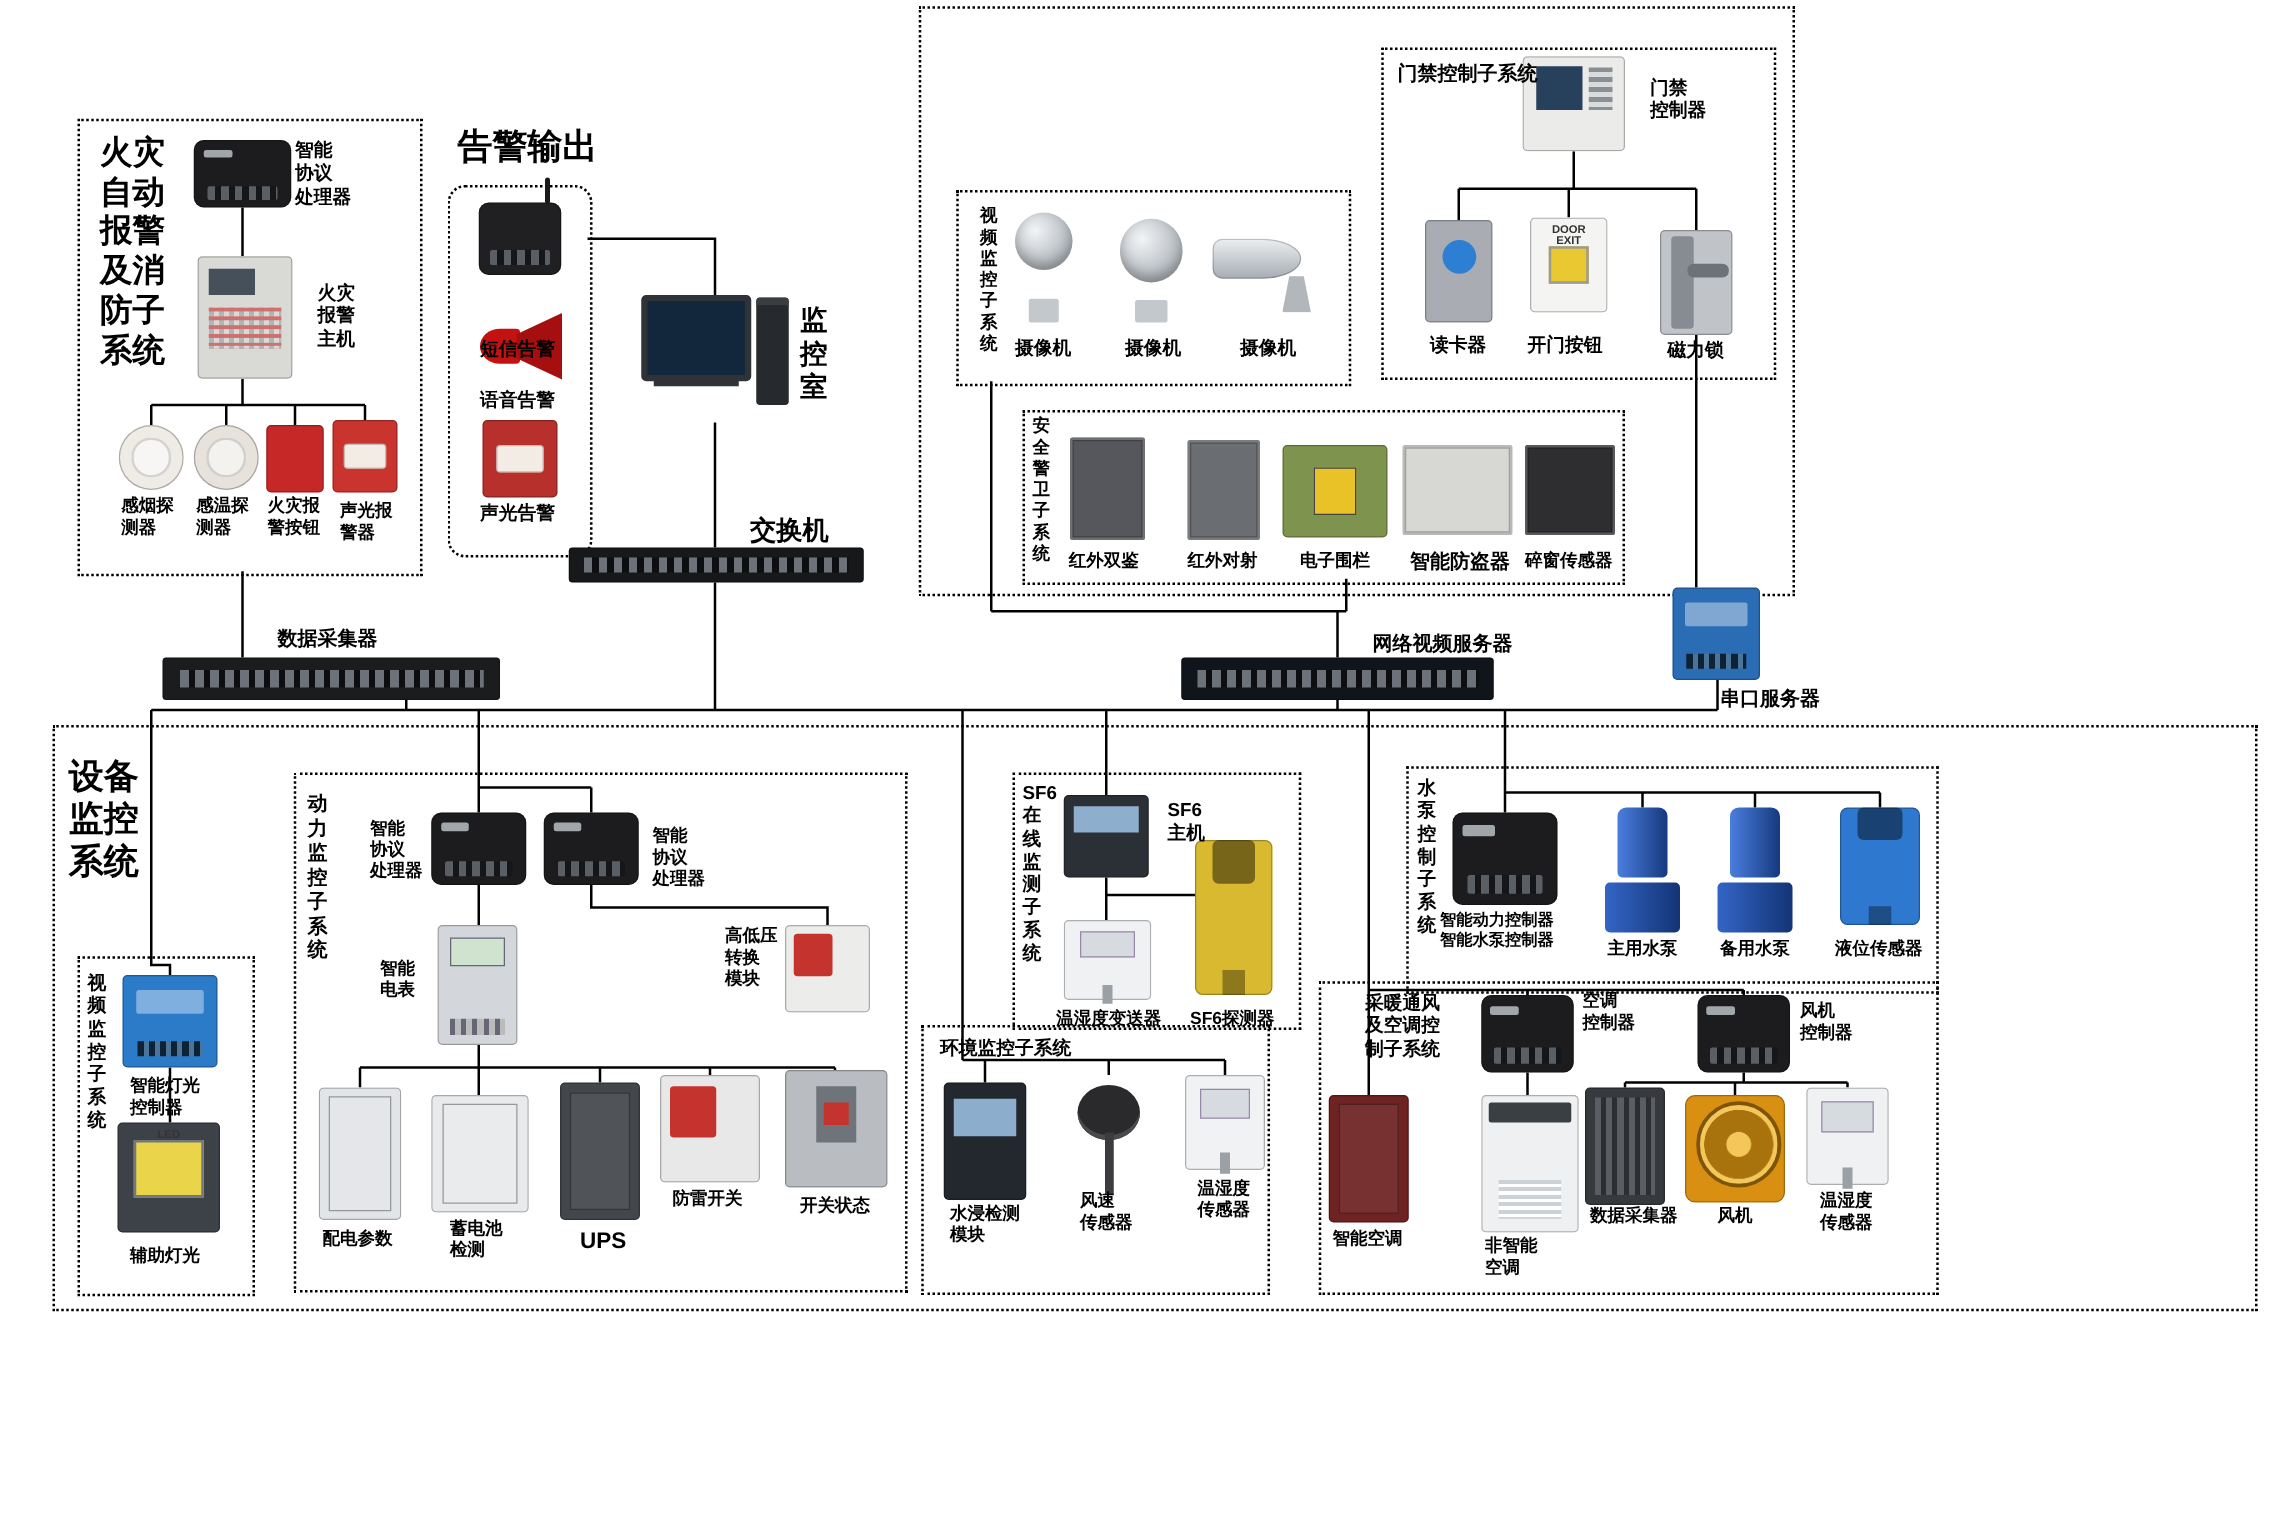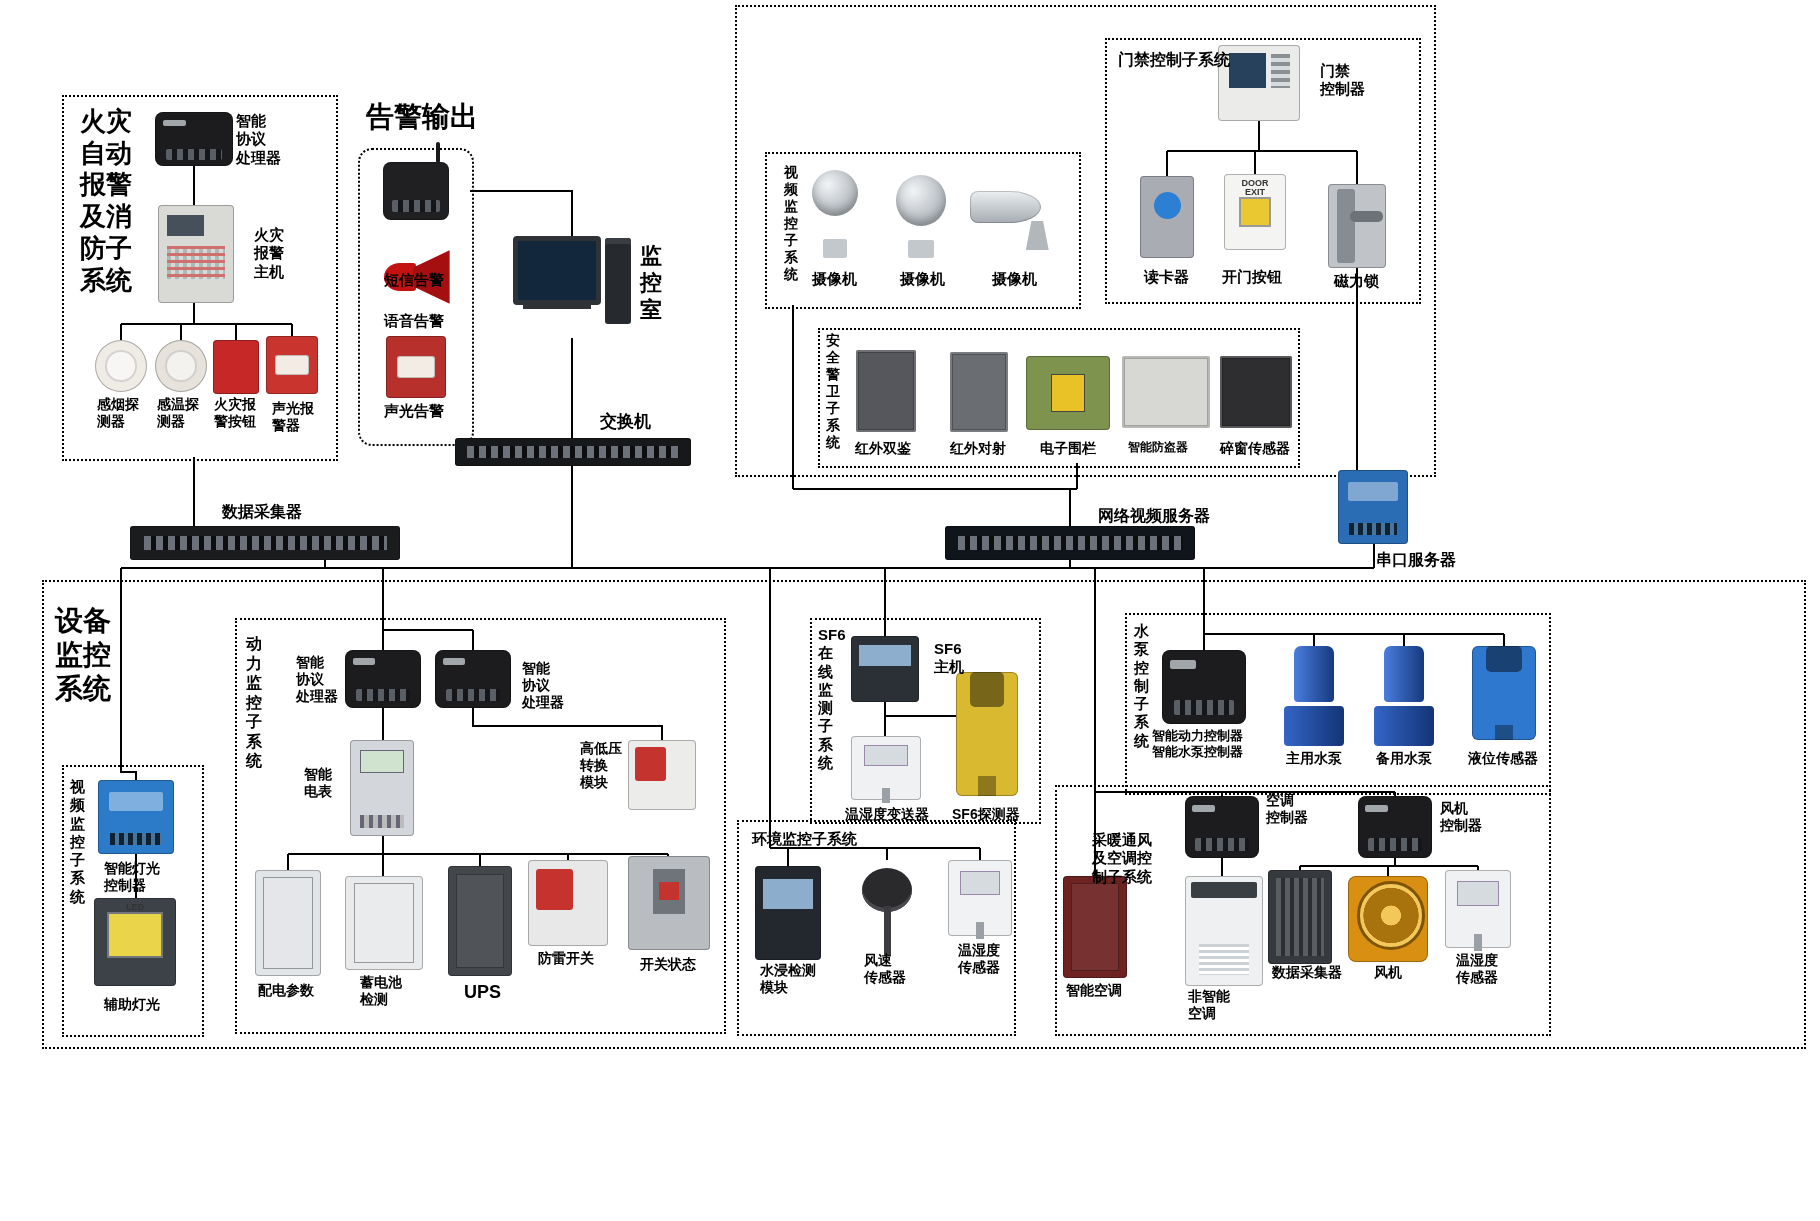--- a/index.html
+++ b/index.html
@@ -226,21 +226,21 @@
 自动
 报警
 及消
 防子
 系统</div>
     <div class="lbl" style="left: 366px; top: 100px; font-size: 28px;">告警输出</div>
     <div class="lbl" style="left: 1118px; top: 50px; font-size: 16px;">门禁控制子系统</div>
     <div class="lbl" style="left: 640px; top: 243px; font-size: 22px;">监
 控
 室</div>
-    <div class="lbl" style="left: 600px; top: 412px; font-size: 17px;">交换机</div>
+    <div class="lbl" style="left: 600px; top: 412px; font-size: 21px;">交换机</div>
     <div class="lbl" style="left: 222px; top: 502px; font-size: 16px;">数据采集器</div>
     <div class="lbl" style="left: 1098px; top: 506px; font-size: 16px;">网络视频服务器</div>
     <div class="lbl" style="left: 1336px; top: 550px; font-size: 16px; margin-left: 40px;">串口服务器</div>
     <div class="lbl" style="left: 55px; top: 604px; font-size: 28px;">设备
 监控
 系统</div>
     <div class="lbl" style="left: 246px; top: 634px; font-size: 16px;">动
 力
 监
 控
@@ -256,21 +256,21 @@
 系
 统</div>
     <div class="lbl" style="left: 752px; top: 830px; font-size: 15px;">环境监控子系统</div>
     <div class="lbl" style="left: 1134px; top: 622px; font-size: 15px;">水
 泵
 控
 制
 子
 系
 统</div>
-    <div class="lbl" style="left: 1092px; top: 831px; font-size: 15px; font-family: Liberation Serif, serif;">采暖通风
+    <div class="lbl" style="left: 1092px; top: 794px; font-size: 15px; font-family: Liberation Serif, serif;">采暖通风
 及空调控
 制子系统</div>
     <div class="lbl" style="left: 70px; top: 778px; font-size: 15px;">视
 频
 监
 控
 子
 系
 统</div>
     <div class="lbl" style="left: 784px; top: 164px; font-size: 14px;">视
@@ -308,21 +308,21 @@
 控制器</div>
     <div class="lbl" style="left: 1144px; top: 268px; font-size: 15px;">读卡器</div>
     <div class="lbl" style="left: 1222px; top: 268px; font-size: 15px;">开门按钮</div>
     <div class="lbl" style="left: 1334px; top: 272px; font-size: 15px;">磁力锁</div>
     <div class="lbl" style="left: 812px; top: 270px; font-size: 15px;">摄像机</div>
     <div class="lbl" style="left: 900px; top: 270px; font-size: 15px;">摄像机</div>
     <div class="lbl" style="left: 992px; top: 270px; font-size: 15px;">摄像机</div>
     <div class="lbl" style="left: 855px; top: 440px; font-size: 14px;">红外双鉴</div>
     <div class="lbl" style="left: 950px; top: 440px; font-size: 14px;">红外对射</div>
     <div class="lbl" style="left: 1040px; top: 440px; font-size: 14px;">电子围栏</div>
-    <div class="lbl" style="left: 1128px; top: 440px; font-size: 12px;">智能防盗器</div>
+    <div class="lbl" style="left: 1128px; top: 440px; font-size: 16px;">智能防盗器</div>
     <div class="lbl" style="left: 1220px; top: 440px; font-size: 14px;">碎窗传感器</div>
     <div class="lbl" style="left: 104px; top: 860px; font-size: 14px;">智能灯光
 控制器</div>
     <div class="lbl" style="left: 104px; top: 996px; font-size: 14px;">辅助灯光</div>
     <div class="lbl" style="left: 296px; top: 654px; font-size: 14px;">智能
 协议
 处理器</div>
     <div class="lbl" style="left: 522px; top: 660px; font-size: 14px;">智能
 协议
 处理器</div>

